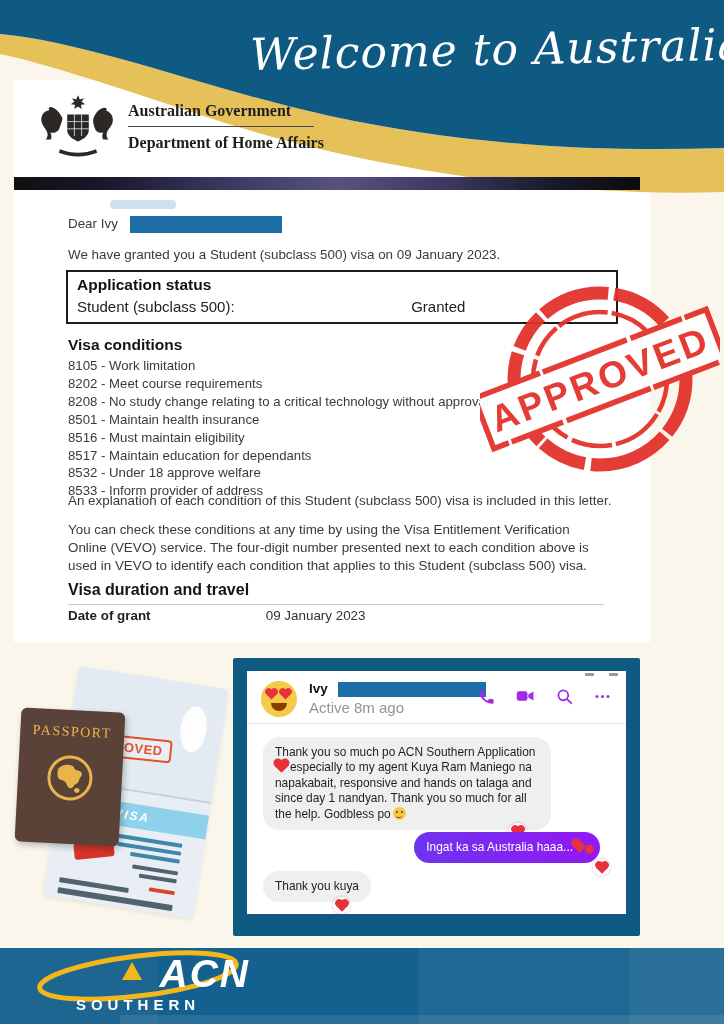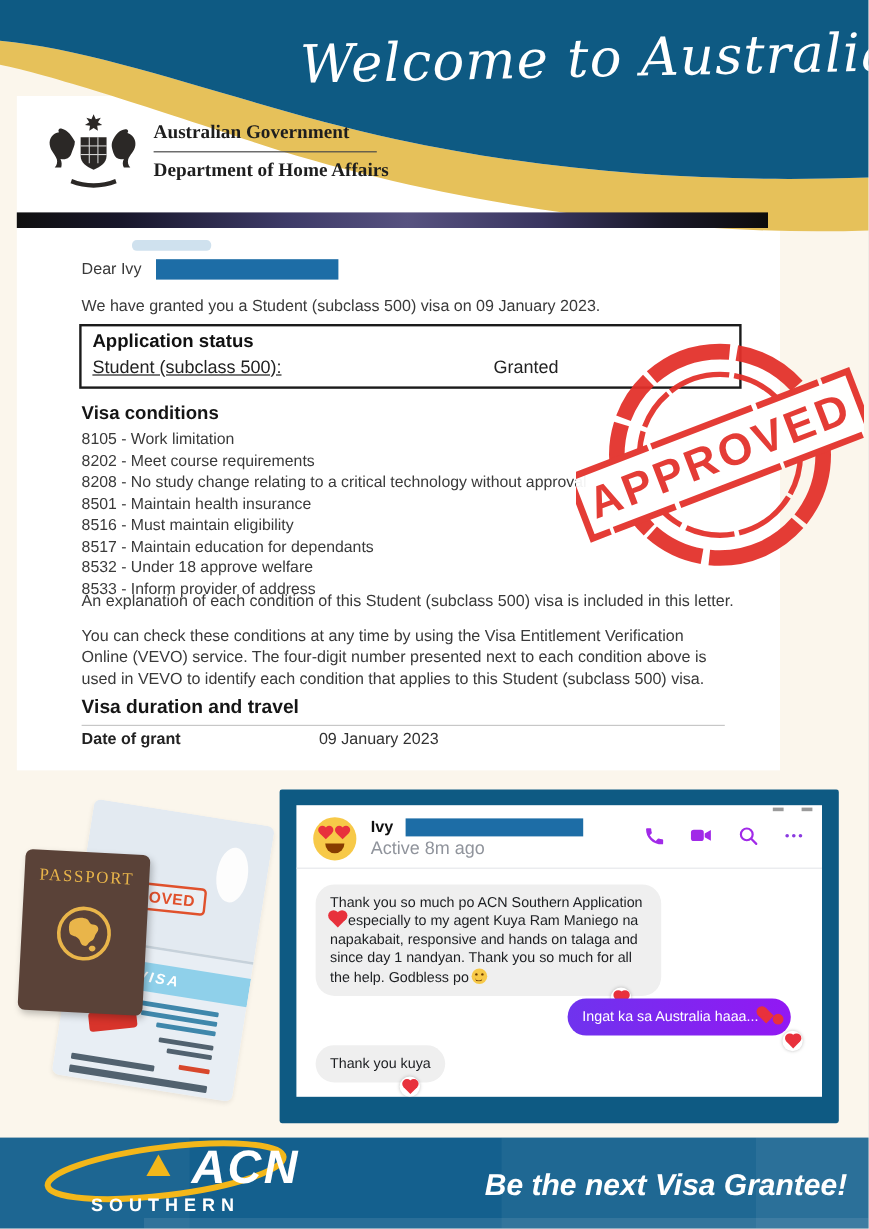--- a/index.html
+++ b/index.html
@@ -27,21 +27,21 @@
 
   
   .lt{font-size:13.4px;color:#3a3a3a;}
   .redaction{display:inline-block;background:#1d6da6;vertical-align:middle;}
   .salutation{left:68px;top:216px;}
   .smudge{left:110px;top:200px;width:66px;height:9px;background:#a7c9e0;opacity:.55;border-radius:4px;}
   .intro{left:68px;top:247px;width:550px;}
   .status-box{left:66px;top:270px;width:518px;border:2px solid #1b1b1b;padding:4px 21px 7px 9px;background:#fff;}
   .status-heading{font-weight:bold;font-size:15.5px;color:#111;margin-bottom:4px;}
   .status-row{font-size:15px;color:#222;}
-  .status-label{display:inline-block;width:330px;text-decoration:underline;}
+  .status-label{display:inline-block;width:330px;}
   .status-value{font-weight:normal;}
   .cond-heading{left:68px;top:336px;font-weight:bold;font-size:15.5px;color:#151515;}
   .cond-list{left:68px;top:357px;width:560px;font-size:13.2px;line-height:17.9px;color:#3a3a3a;}
   .explain{left:68px;top:493px;width:560px;}
   .vevo{left:68px;top:521px;width:540px;line-height:18px;}
   .dur-heading{left:68px;top:581px;width:536px;font-weight:bold;font-size:16px;color:#151515;
     border-bottom:1.5px solid #c7c7c7;padding-bottom:5px;}
   .date-row{left:68px;top:608px;font-size:13.4px;}
   .date-label{display:inline-block;width:194px;font-weight:bold;color:#222;}
 
@@ -63,21 +63,21 @@
   .bar.teal{background:#3f87ab;}
   .bar.red{background:#d8472b;}
   .pp-heartstamp{position:absolute;left:62px;top:182px;width:40px;height:16px;background:#d8342b;border-radius:3px;transform:rotate(-6deg);}
   .pp-cover{position:absolute;left:6px;top:50px;width:104px;height:134px;background:#5a4238;border-radius:6px;
     transform:rotate(3deg);box-shadow:2px 3px 6px rgba(0,0,0,.25);}
   .pp-cover-title{position:absolute;left:0;top:14px;width:100%;text-align:center;color:#e9b54a;
     font-family:"Liberation Serif",serif;font-size:14px;letter-spacing:1.5px;}
   .globe{position:absolute;left:28px;top:44px;}
 
   
-  .chat-card{left:233px;top:658px;width:466px;height:278px;background:#0e5a83;border-radius:2px;}
+  .chat-card{left:233px;top:658px;width:407px;height:278px;background:#0e5a83;border-radius:2px;}
   .chat-inner{position:absolute;left:14px;top:13px;right:14px;bottom:22px;background:#fff;overflow:hidden;}
   .win-remnant{position:absolute;top:2px;width:9px;height:3px;background:#9a9a9a;}
   .chat-header{position:absolute;left:0;top:0;width:100%;height:52px;}
   .avatar{position:absolute;left:14px;top:10px;width:36px;height:36px;border-radius:50%;background:#f7c948;}
   .avatar .mouth{position:absolute;left:10px;top:22px;width:16px;height:8px;background:#873c00;border-radius:0 0 9px 9px;}
   .heart{display:inline-block;position:relative;background:#e8313c;transform:rotate(45deg);}
   .heart::before,.heart::after{content:"";position:absolute;background:#e8313c;border-radius:50%;width:100%;height:100%;}
   .heart::before{left:-52%;}
   .heart::after{top:-52%;}
   .eye-heart{position:absolute;width:7px;height:7px;}
@@ -294,16 +294,15 @@
         <g transform="rotate(-7 112 26)">
           <ellipse cx="112" cy="26" rx="99" ry="20" fill="none" stroke="#f3b71a" stroke-width="5"></ellipse>
         </g>
         <path d="M96 30l10-18 10 18z" fill="#f3b71a"></path>
       </svg>
       <div class="acn-text">ACN</div>
       <div class="acn-southern">SOUTHERN</div>
       <div class="acn-tagline">Immigration &amp; Education Services</div>
     </div>
 
-    <div class="cta">Be the next Visa Grantee!</div>
   </div>
 
 </div>
 
 </body></html>

